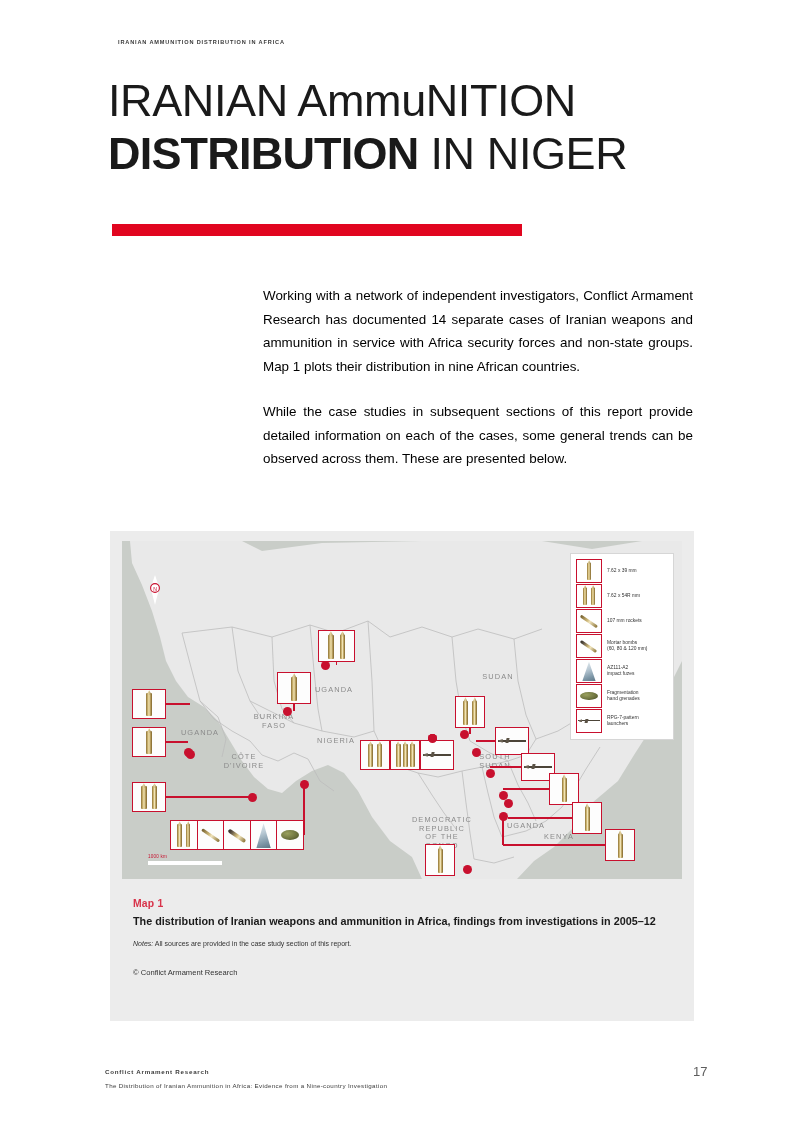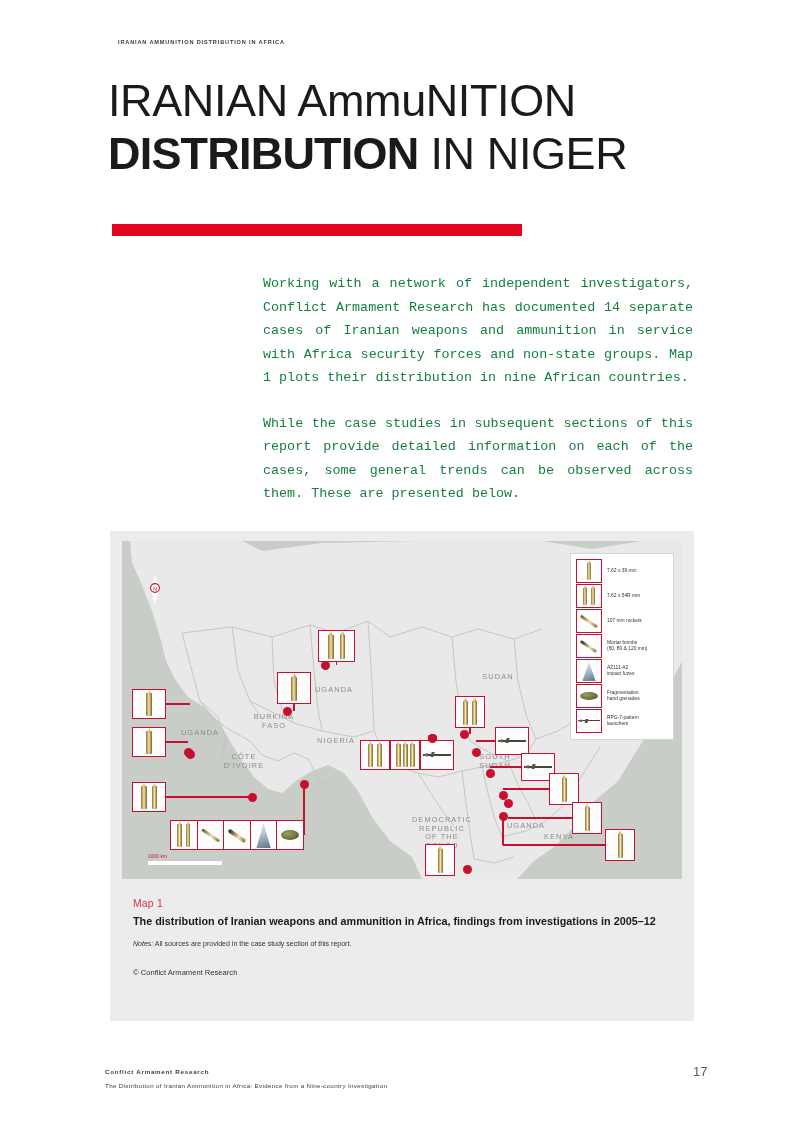--- a/index.html
+++ b/index.html
@@ -24,23 +24,23 @@
     color:#1a1a1a;font-weight:300;white-space:nowrap;
   }
   .title-line .bold{font-weight:700;letter-spacing:-0.8px;}
 
   
   .red-rule{position:absolute;left:112px;top:224px;width:410px;height:12px;}
 
   
   .body-col{position:absolute;left:263px;top:268px;width:430px;}
   .body-col p{
-    margin:4px 0 22px 0;
+    margin:16px 0 22px 0;
     font-size:13.4px;line-height:23.5px;
-    text-align:justify;color:#15803d;font-family:Liberation Mono, monospace;
+    text-align:justify;color:#000000;
   }
   .body-col p:last-child{margin-bottom:0;}
 
   
   .figure{
     position:absolute;left:110px;top:531px;width:584px;height:490px;
     background:#ececec;
   }
   .map-wrap{
     position:absolute;left:12px;top:10px;width:560px;height:338px;
@@ -401,21 +401,21 @@
                 <span class="rpg"></span>
               </span>
               <span class="legend-lbl" style="white-space: pre-line;">RPG-7-pattern
 launchers</span>
             </div>
           </div>
       </div>
     </div>
 
     <div class="caption">
-      <div class="cap-num" style="color: rgb(216, 51, 74);">Map 1</div>
+      <div class="cap-num" style="color: rgb(216, 51, 74); font-weight: bold;">Map 1</div>
       <div class="cap-title">The distribution of Iranian weapons and ammunition in Africa, findings from investigations in 2005–12</div>
       <div class="cap-notes">
         <span class="ital">Notes:</span>
         <span>All sources  are  provided in  the  case  study  section  of this  report.</span>
       </div>
       <div class="cap-copy">© Conflict Armament Research</div>
     </div>
   </div>
 
   <div class="footer">

